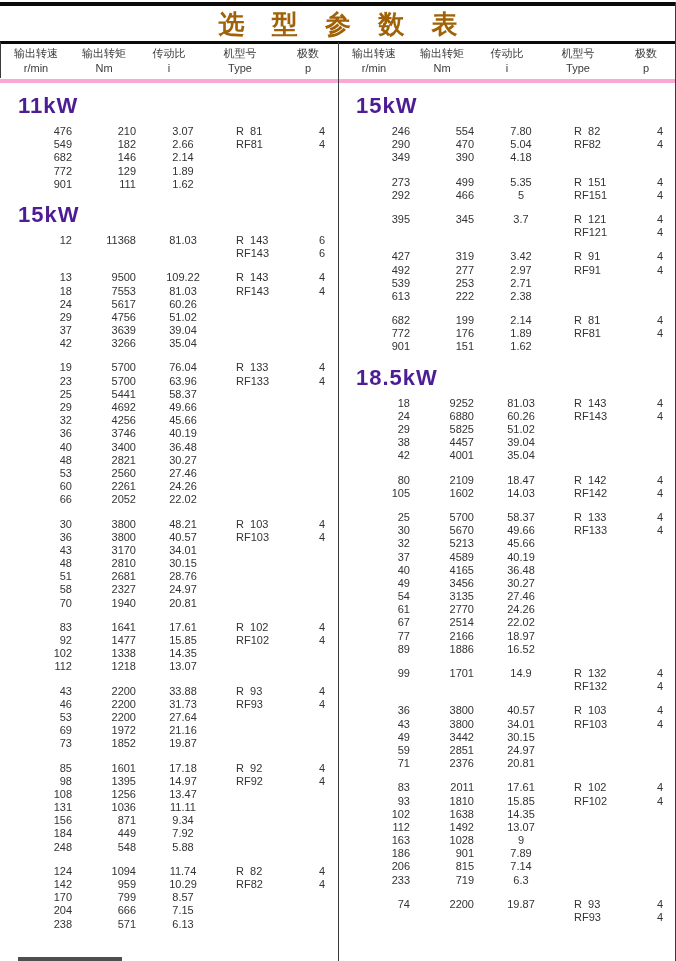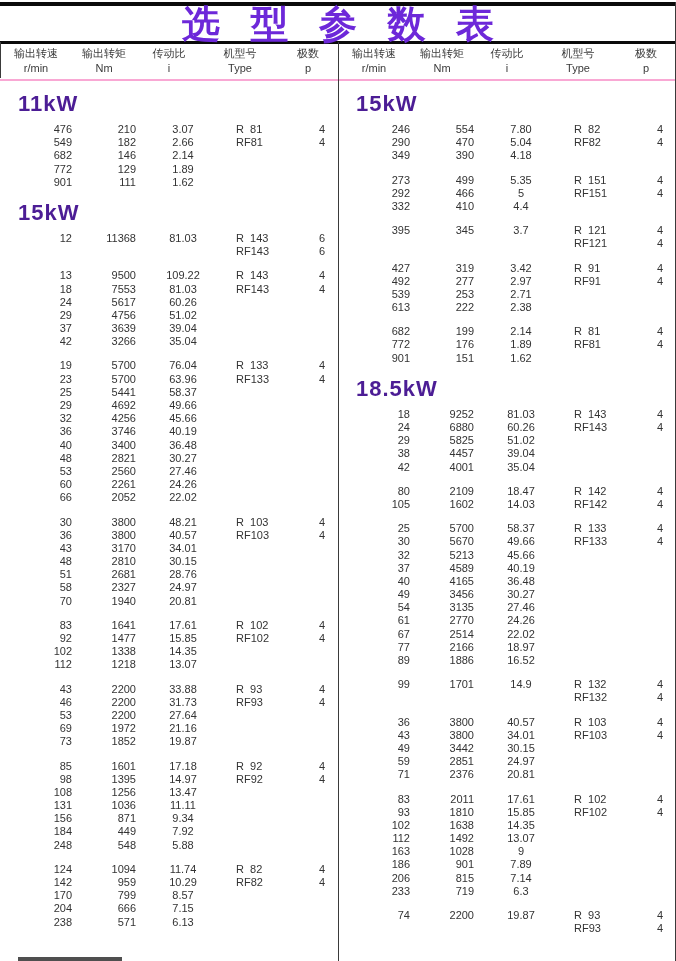--- a/index.html
+++ b/index.html
@@ -3,25 +3,25 @@
 <meta charset="utf-8">
 <style>
   html,body{margin:0;padding:0;background:#e8e8e8;}
   .page{
     position:relative;width:676px;height:961px;background:#ffffff;
     font-family:"Liberation Sans","DejaVu Sans",sans-serif;color:#333;
     overflow:hidden;margin:0 auto;
   }
   .top-rule{margin-top:2px;height:4px;background:#0a0a0a;}
   .title{
-    text-align:center;font-size:38px;font-weight:700;color:#6d28d9;
+    text-align:center;font-size:26px;font-weight:700;color:#a16207;
     letter-spacing:10px;padding:2px 0 1px 10px;line-height:32px;white-space:pre;
   }
   .title-rule{height:3px;background:#0a0a0a;}
-  .headers{display:flex;border-bottom:2px solid #f9a8d4;height:35px;}
+  .headers{display:flex;border-bottom:4px solid #f9a8d4;height:35px;}
   .half{width:338px;display:grid;grid-template-columns:72px 64px 66px 76px 60px;}
   .half.righthalf{width:337px;}
   .hcell{text-align:center;font-size:11px;line-height:15px;padding-top:2px;color:#3a3a3a;}
   .content{display:flex;align-items:flex-start;}
   .halfcol{width:338px;padding-top:4px;}
   .halfcol.righthalf{width:337px;}
   .sec-heading{
     font-size:22px;font-weight:700;color:#4c1d95;letter-spacing:1px;
     padding-left:18px;margin:6px 0 6px 0;line-height:26px;
   }
@@ -516,27 +516,20 @@
             <span class="cell c4">R  151</span>
             <span class="cell c5">4</span>
           </div>
           <div class="row">
             <span class="cell c1">292</span>
             <span class="cell c2">466</span>
             <span class="cell c3">5</span>
             <span class="cell c4">RF151</span>
             <span class="cell c5">4</span>
           </div>
-          <div class="row">
-            <span class="cell c1">332</span>
-            <span class="cell c2">410</span>
-            <span class="cell c3">4.4</span>
-            <span class="cell c4"></span>
-            <span class="cell c5"></span>
-          </div>
         </div>
         <div class="group">
           <div class="row">
             <span class="cell c1">395</span>
             <span class="cell c2">345</span>
             <span class="cell c3">3.7</span>
             <span class="cell c4">R  121</span>
             <span class="cell c5">4</span>
           </div>
           <div class="row">

